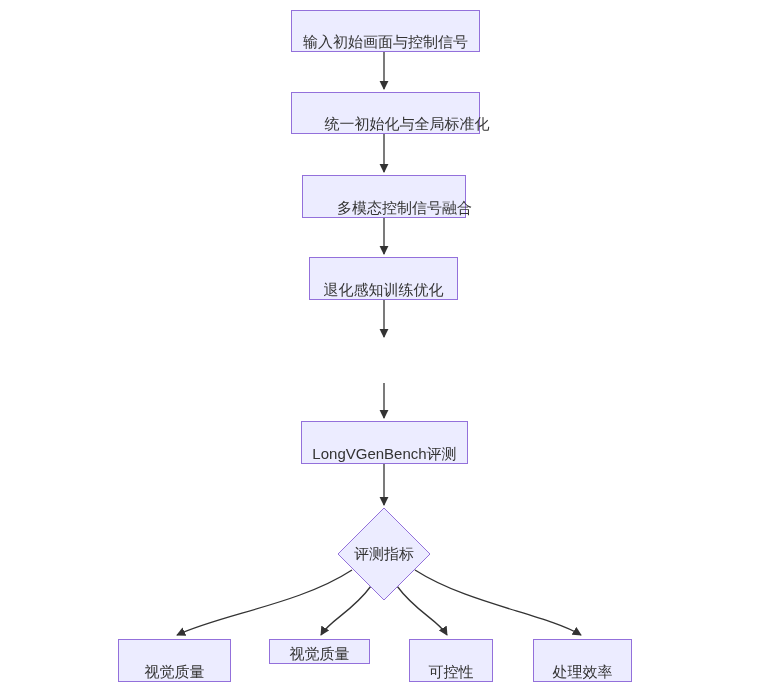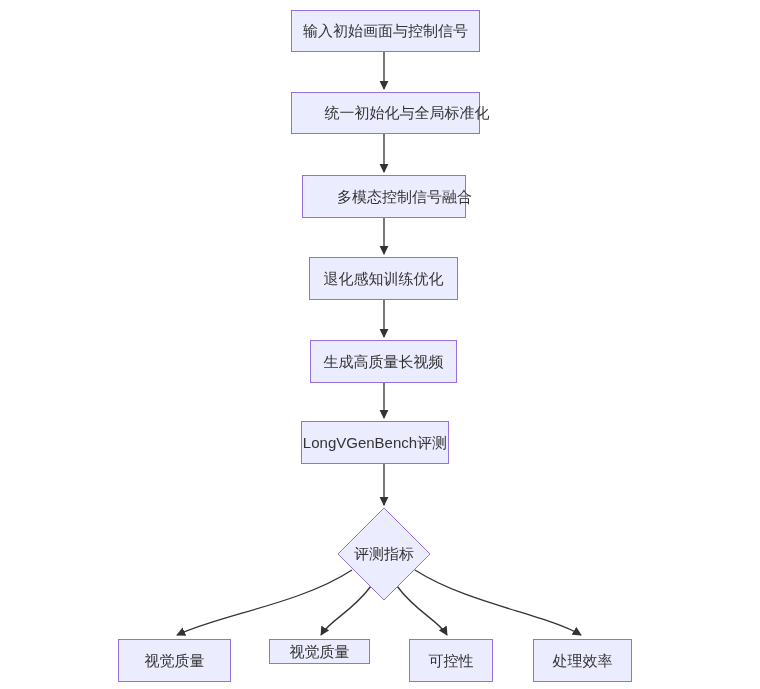--- a/index.html
+++ b/index.html
@@ -17,21 +17,21 @@
     width: 760px; height: 689px;
   }
   .node {
     position: absolute;
     box-sizing: border-box;
     background: #ECECFF;
     border: 1px solid #9370DB;
     color: #333333;
     font-size: 15px;
     display: flex;
-    align-items: center;
+    align-items: flex-end;
     justify-content: center;
     text-align: center;
     line-height: 1.2;
     white-space: nowrap;
   }
   .diamond-label {
     position: absolute;
     left: 338px; top: 508px;
     width: 92px; height: 92px;
     display: flex;
@@ -41,21 +41,21 @@
     font-size: 15px;
     white-space: nowrap;
     pointer-events: none;
   }
   
   .n-input      { left: 291px; top: 10px;  width: 189px; height: 42px; }
   .n-init       { left: 291px; top: 92px;  width: 189px; height: 42px; padding-left: 43px; }
   .n-fusion     { left: 302px; top: 175px; width: 164px; height: 43px; padding-left: 41px; }
   .n-training   { left: 309px; top: 257px; width: 149px; height: 43px; }
   .n-generate   { left: 310px; top: 340px; width: 147px; height: 43px; }
-  .n-bench      { left: 301px; top: 421px; width: 148px; height: 43px; }
+  .n-bench      { left: 301px; top: 421px; width: 167px; height: 43px; }
   
   .n-temporal   { left: 118px; top: 639px; width: 113px; height: 43px; }
   .n-visual     { left: 269px; top: 639px; width: 101px; height: 25px; }
   .n-control    { left: 409px; top: 639px; width: 84px;  height: 43px; }
   .n-efficiency { left: 533px; top: 639px; width: 99px;  height: 43px; }
 </style>
 </head>
 <body>
 
 <div class="canvas">
@@ -90,23 +90,20 @@
   </div>
 
   <div class="node n-fusion">
     <span>多模态控制信号融合</span>
   </div>
 
   <div class="node n-training">
     <span>退化感知训练优化</span>
   </div>
 
-  <div class="node n-generate">
-    <span>生成高质量长视频</span>
-  </div>
 
   <div class="node n-bench">
     <span>LongVGenBench评测</span>
   </div>
 
   <div class="diamond-label">
     <span>评测指标</span>
   </div>
 
   <div class="node n-temporal">

